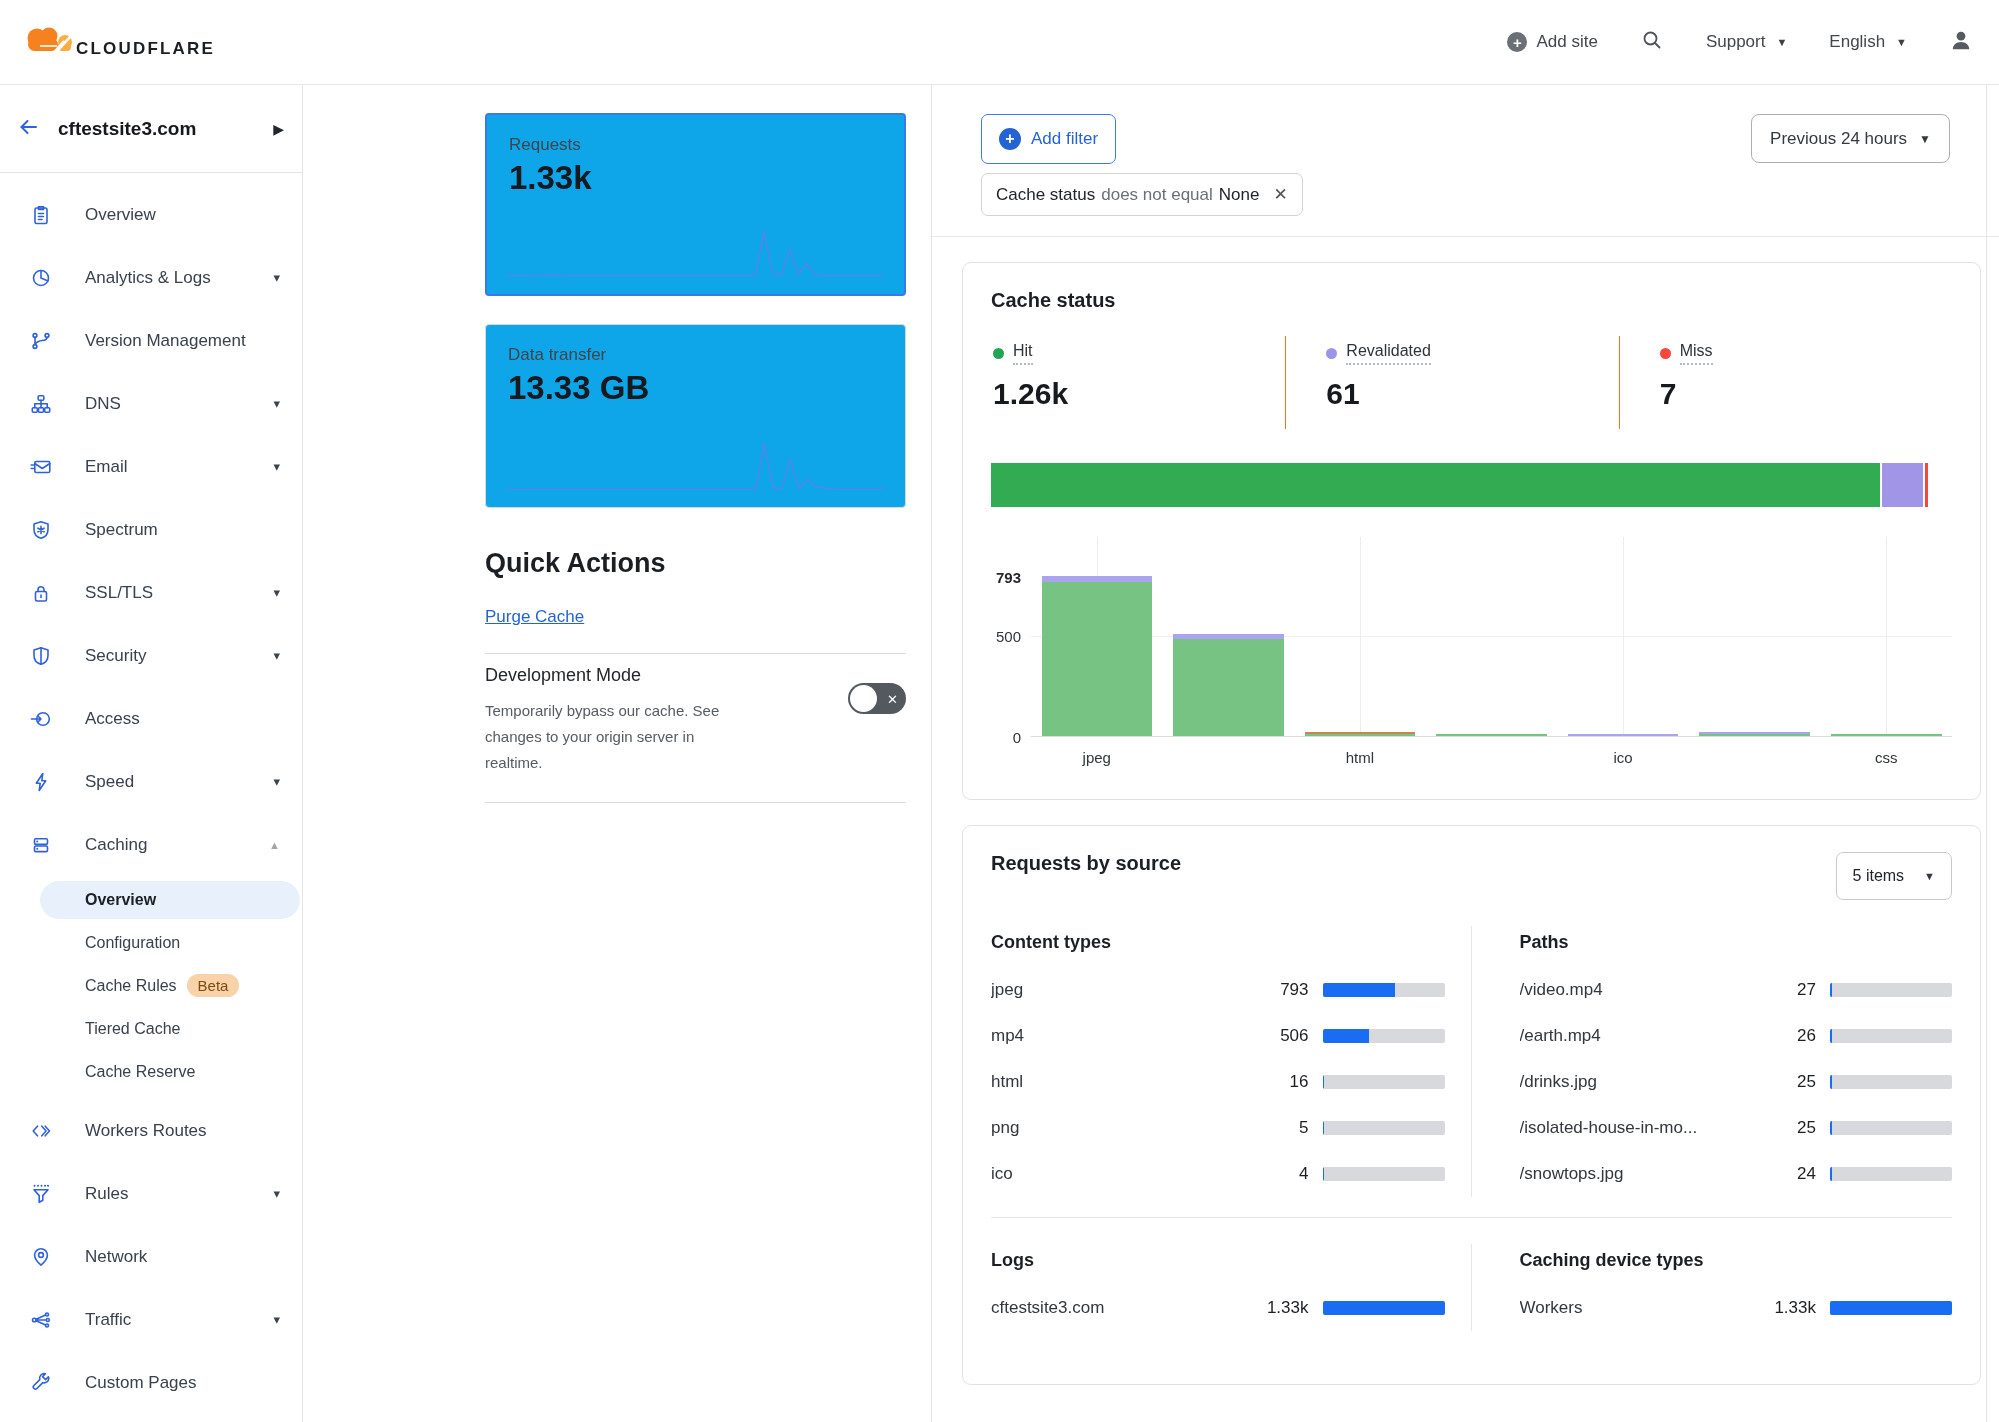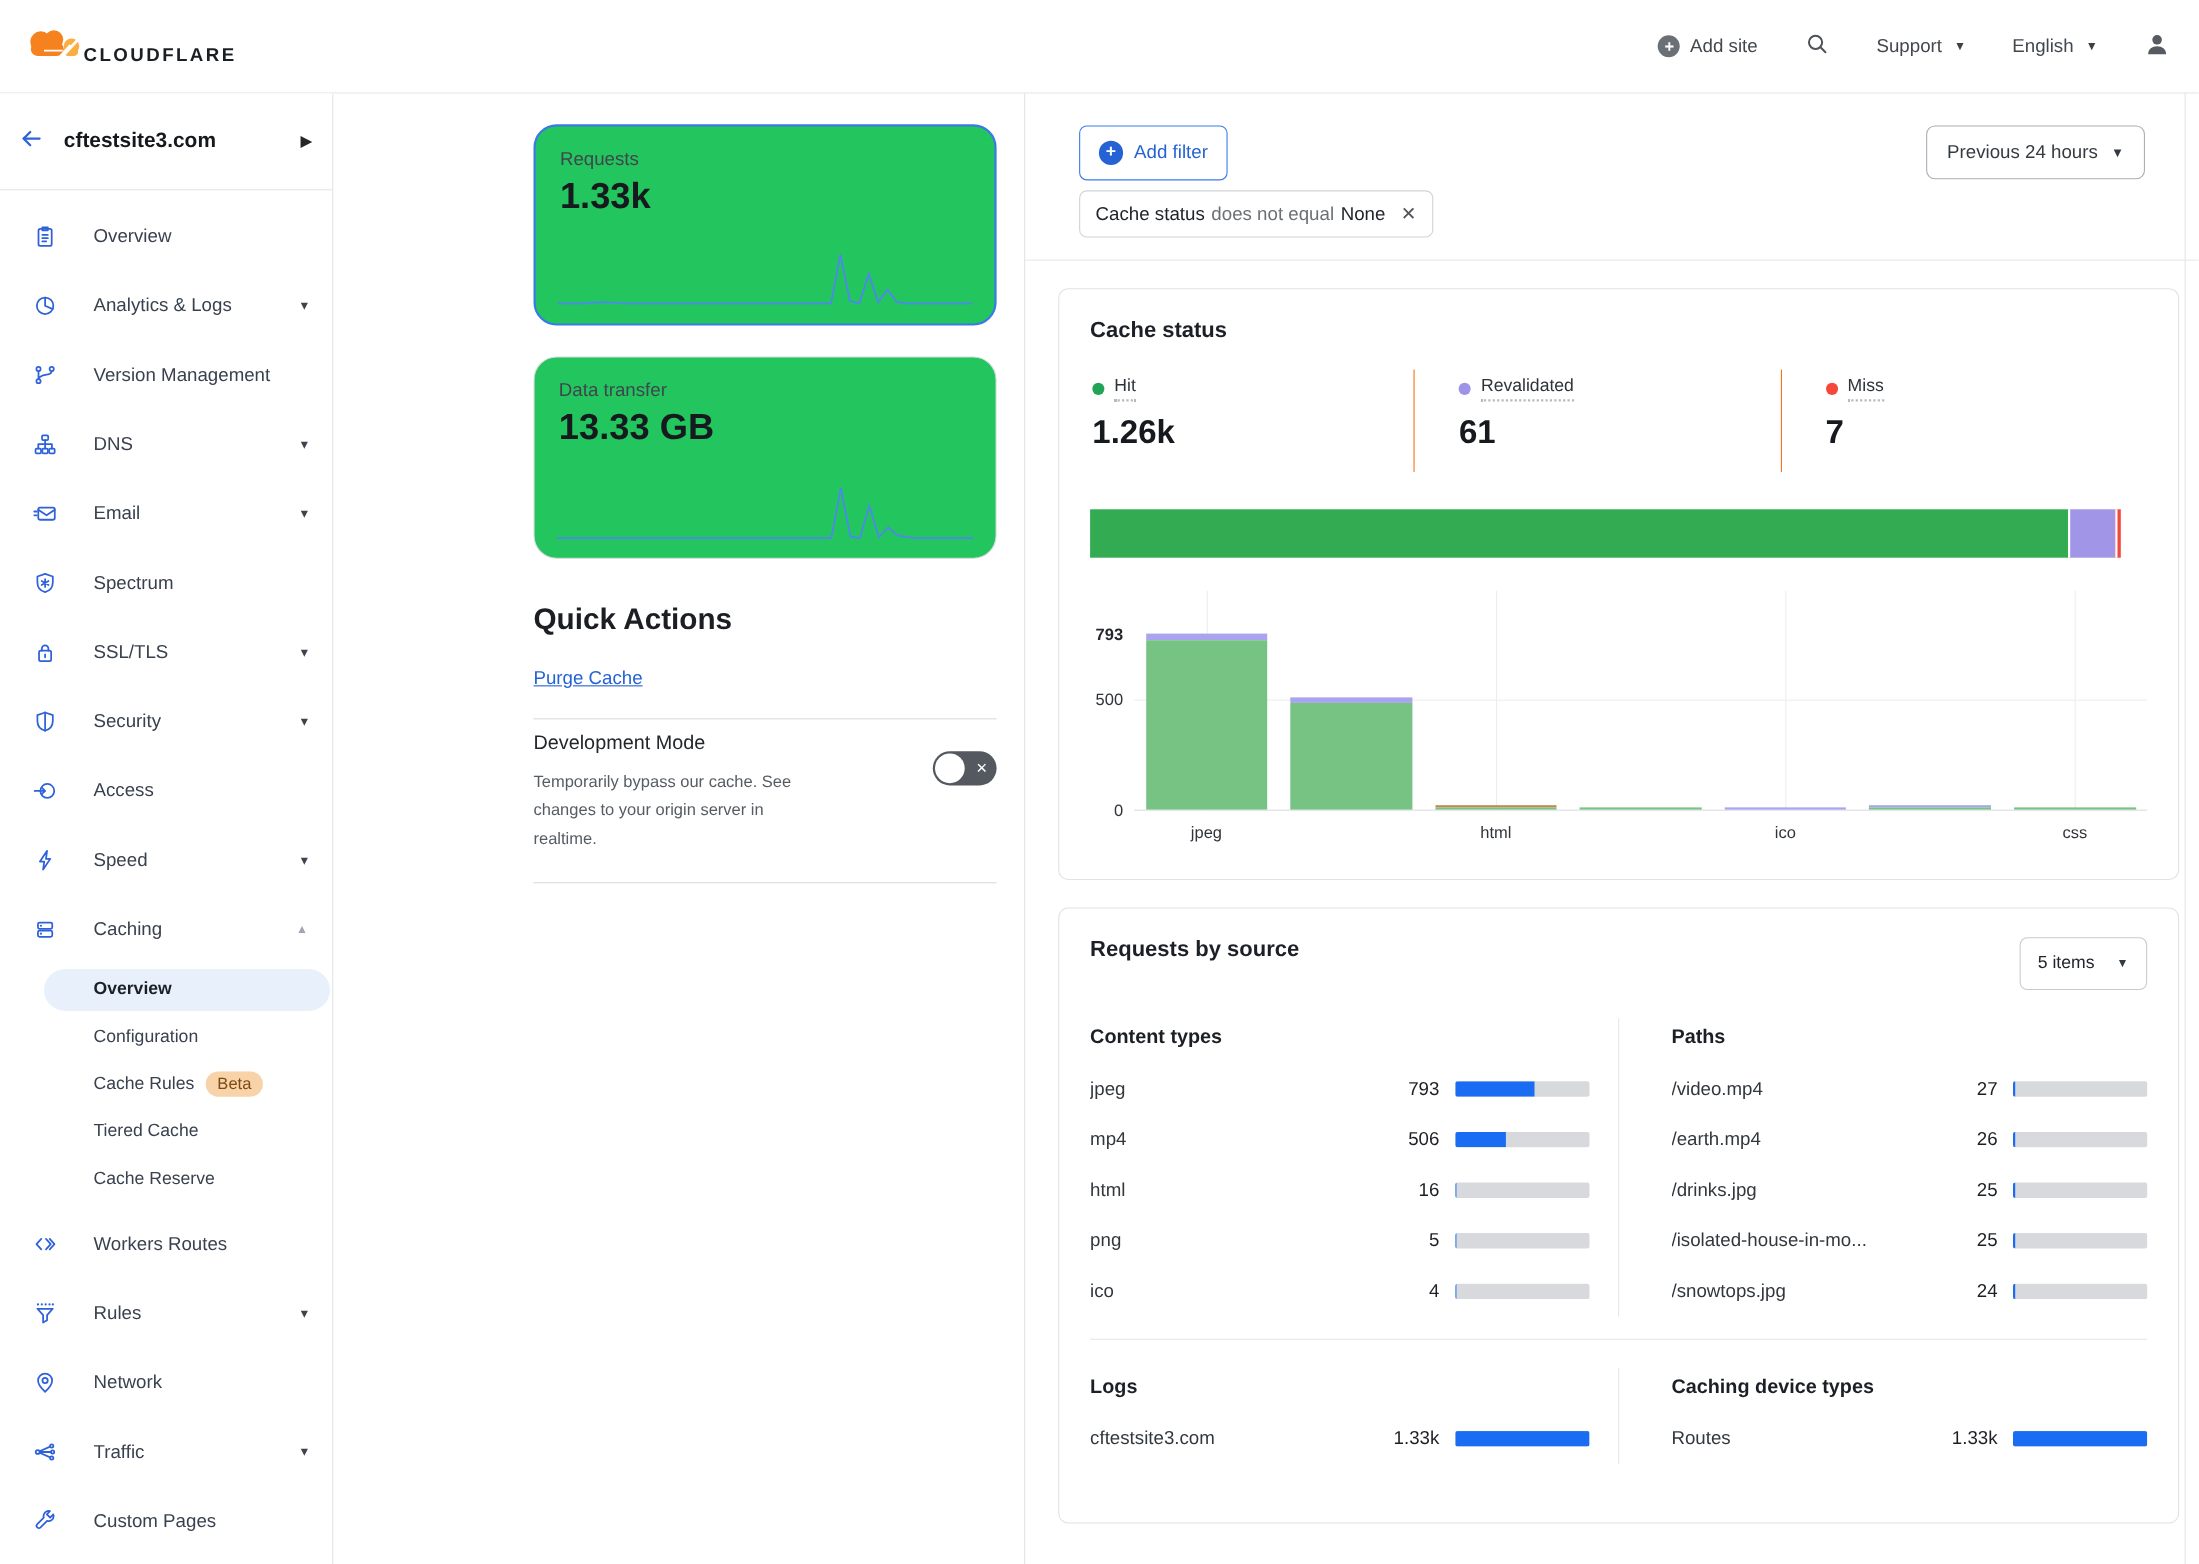--- a/index.html
+++ b/index.html
@@ -34,21 +34,21 @@
   .ncaret { margin-left:auto; font-size:13px; color:#3c4450; }
   .ncaret.up { color:#a0a6ad; font-size:11px; }
   .submenu { margin:2px 0 6px; }
   .sub-item { height:43px; display:flex; align-items:center; padding-left:85px; font-size:16px; color:#39414e; cursor:pointer; }
   .sub-item.active-wrap { padding:0; }
   .active-pill { margin-left:40px; margin-right:2px; height:38px; flex:1; background:#e8f1fb; border-radius:19px; display:flex; align-items:center; padding-left:45px; font-weight:700; color:#1b1f26; }
   .beta-badge { margin-left:10px; background:#f8d2a8; color:#7c4a12; font-size:15px; padding:3px 11px; border-radius:12px; }
 
   
   .mid-inner { padding:28px 25px 0 182px; }
-  .stat-card { position:relative; height:183px; border:1px solid #d7dadd; border-radius:21px; padding:20px 22px; cursor:pointer; background:#22c55e; }
+  .stat-card { position:relative; height:183px; border:1px solid #d7dadd; border-radius:4px; padding:20px 22px; cursor:pointer; background:#0ea5e9; }
   .stat-card.selected { border:2px solid #3b79e8; }
   .stat-card + .stat-card { margin-top:28px; height:184px; }
   .stat-card .sc-label { font-size:17px; color:#3f454c; }
   .stat-card .sc-value { font-size:33px; font-weight:700; color:#16191d; margin-top:4px; }
   .sparkline { position:absolute; left:20px; right:20px; bottom:14px; height:58px; }
   .sparkline svg { width:100%; height:100%; }
   .qa-title { margin-top:40px; font-size:27px; font-weight:700; color:#1b1e23; }
   .purge-link { display:inline-block; margin-top:28px; font-size:17px; color:#2563d4; text-decoration:underline; cursor:pointer; }
   .qa-hr { border:none; border-top:1px solid #d9dbde; margin-top:26px; }
   .dev-row { margin-top:11px; display:flex; }
@@ -610,21 +610,21 @@
                 <span class="src-label">cftestsite3.com</span>
                 <span class="src-value">1.33k</span>
                 <span class="src-bar">
                   <span class="src-fill" style="width:100.0%"></span>
                 </span>
               </div>
             </div>
           <div class="src-col-r" id="src-3">
               <h3 class="src-title">Caching device types</h3>
               <div class="src-row">
-                <span class="src-label">Routes</span>
+                <span class="src-label">Workers</span>
                 <span class="src-value">1.33k</span>
                 <span class="src-bar">
                   <span class="src-fill" style="width:100.0%"></span>
                 </span>
               </div>
             </div>
         </div>
       </div>
     </section>
   </div>

